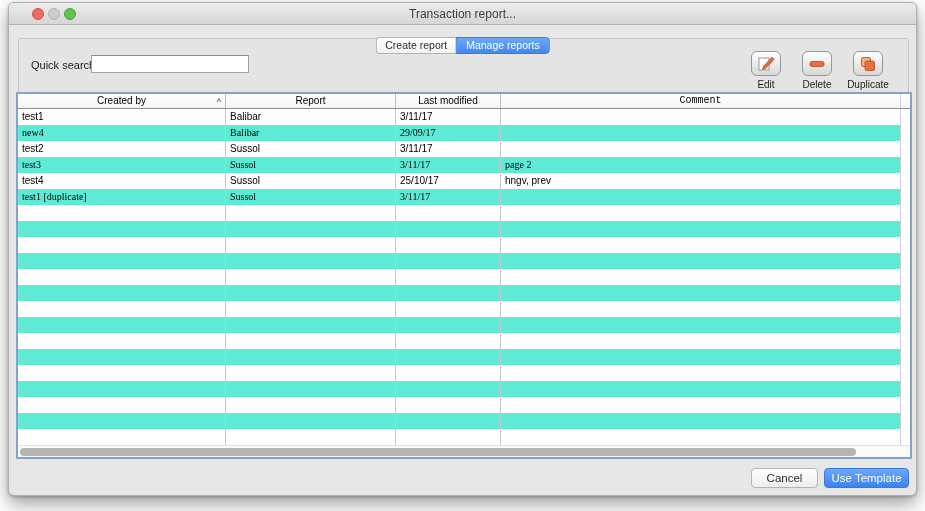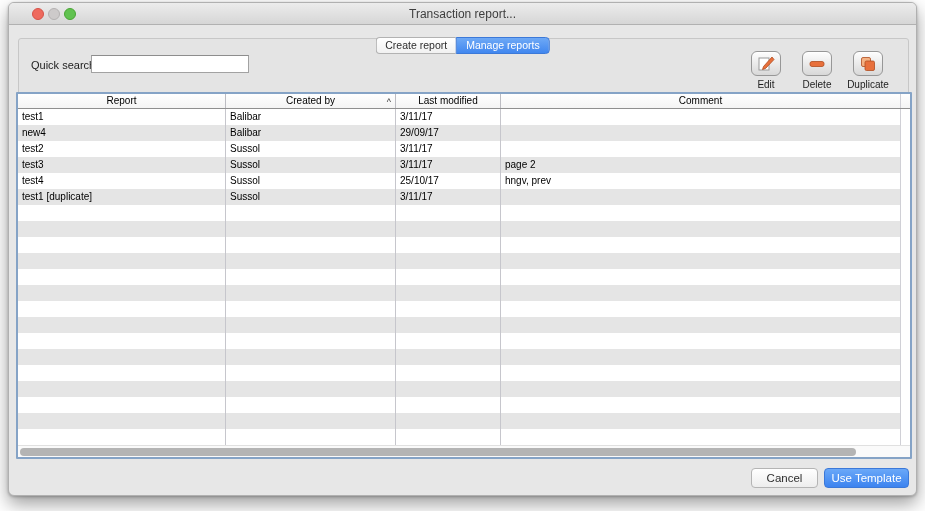--- a/index.html
+++ b/index.html
@@ -76,31 +76,31 @@
   }
   .thead {
     display:grid; grid-template-columns:208px 170px 105px 1fr 10px;
     height:15px; background:linear-gradient(#ffffff,#f4f4f4);
     border-bottom:1px solid #8f8f8f;
   }
   .hcell {
     position:relative; font-size:10px; line-height:14px; text-align:center;
     color:#000; border-right:1px solid #bcbcc2; overflow:hidden; white-space:nowrap;
   }
-  .hcell.last { border-right:none; }
+  .hcell.last { border-right:none;font-family:Liberation Mono, monospace; }
   .hgutter { border-left:1px solid #d0d0d6; }
   .sort-caret {
     position:absolute; right:4px; top:1px; font-size:9px; color:#333;
   }
   .tbody { position:absolute; left:0; top:15px; right:0; }
   .trow {
     display:grid; grid-template-columns:208px 170px 105px 1fr 10px; height:16px;
   }
   .trow.even { background:#ffffff; }
-  .trow.odd  { background:#e5e5e5; }
+  .trow.odd  { background:#5eead4;font-family:Liberation Serif, serif; }
   .tcell {
     font-size:10px; line-height:15px; padding:0 4px; color:#000;
     border-right:1px solid #c6c6cc; overflow:hidden; white-space:nowrap;
   }
   .tcell.c3 { border-right:none; }
   .tcell.gutter { background:#ffffff; border-left:1px solid #d0d0d6; border-right:none; padding:0; }
 
   
   .hscroll {
     position:absolute; left:0; right:0; bottom:0; height:12px; background:#fafafa;
@@ -172,25 +172,25 @@
         <svg width="20" height="18" viewBox="0 0 20 18">
           <rect x="3.5" y="2.5" width="9" height="9" rx="1.5" fill="#f4b183" stroke="#b04d1f" stroke-width="0.8"></rect>
           <rect x="7" y="6" width="9.5" height="9.5" rx="1.5" fill="#e8703c" stroke="#b04d1f" stroke-width="0.8"></rect>
         </svg>
       </div>
       <div class="tool-label">Duplicate</div>
     </div>
 
     <div class="table">
       <div class="thead">
-        <div class="hcell">Report</div>
         <div class="hcell">
           <span>Created by</span>
           <span class="sort-caret">^</span>
         </div>
+        <div class="hcell">Report</div>
         <div class="hcell">Last modified</div>
         <div class="hcell last">Comment</div>
         <div class="hcell last hgutter"></div>
       </div>
       <div class="tbody">
           <div class="trow even">
             <div class="tcell c0">test1</div>
             <div class="tcell c1">Balibar</div>
             <div class="tcell c2">3/11/17</div>
             <div class="tcell c3"></div>

